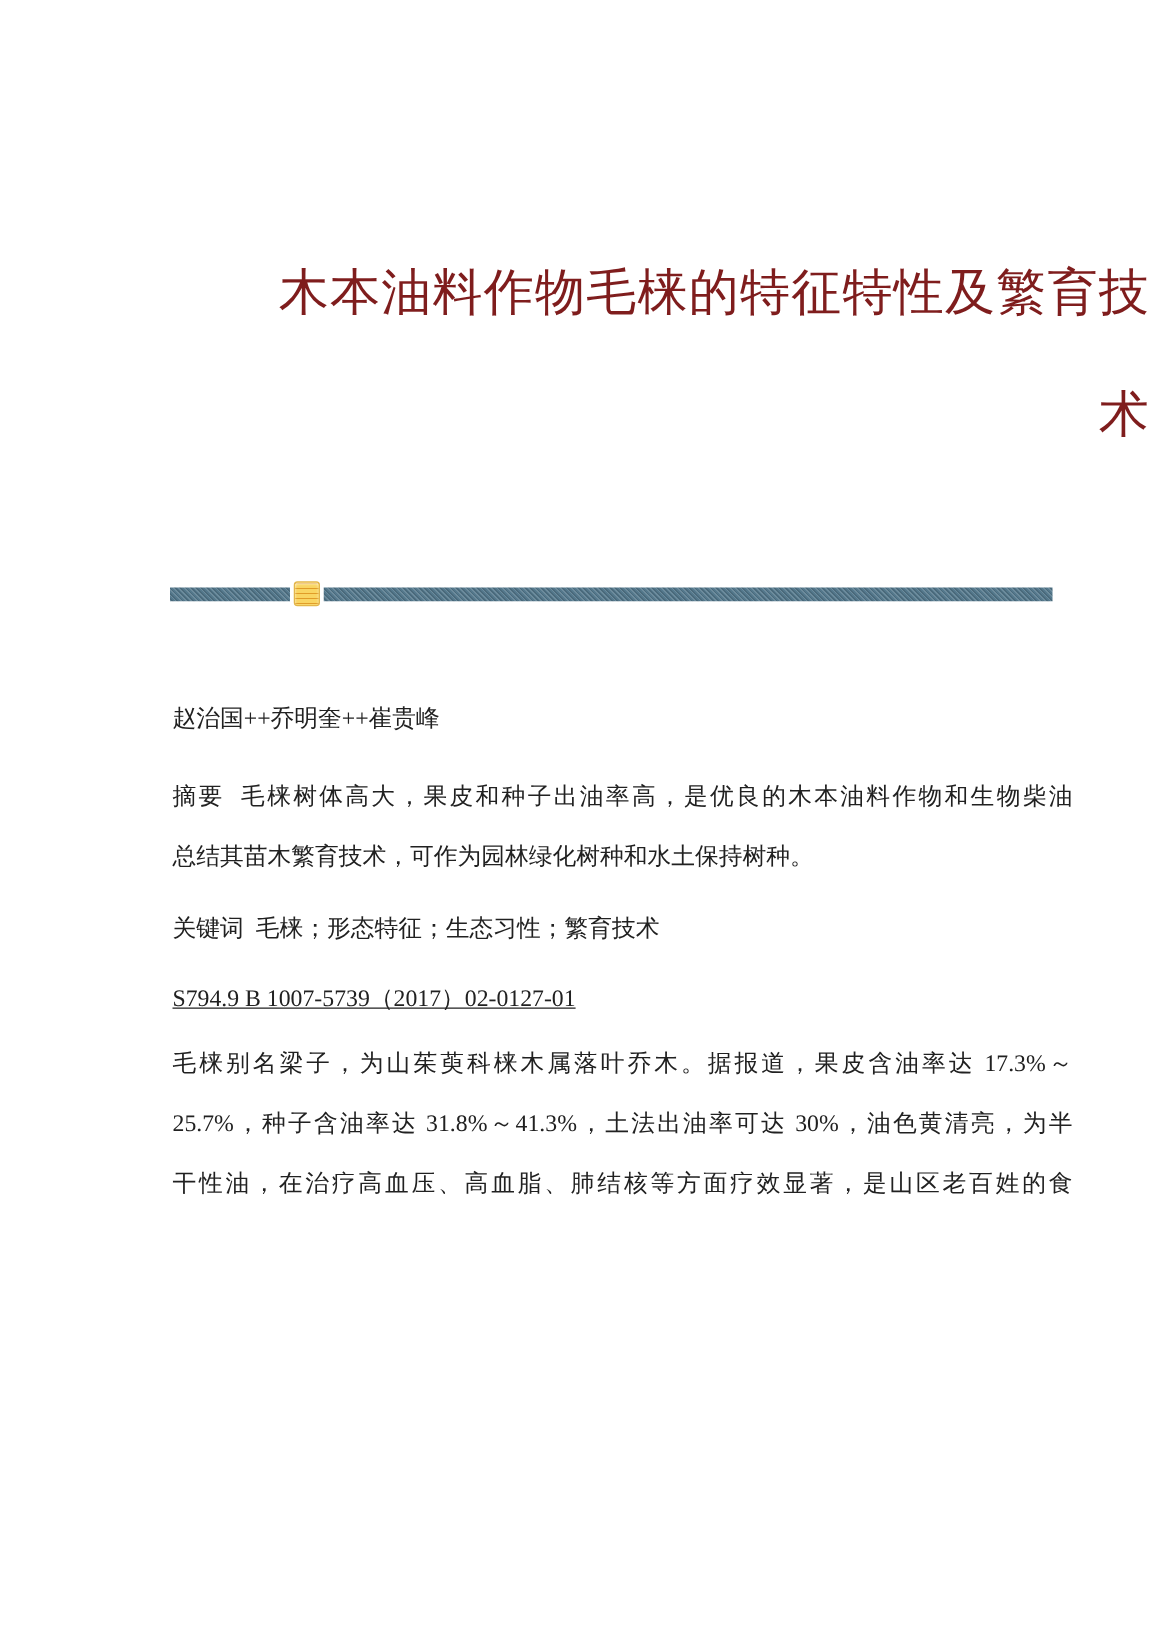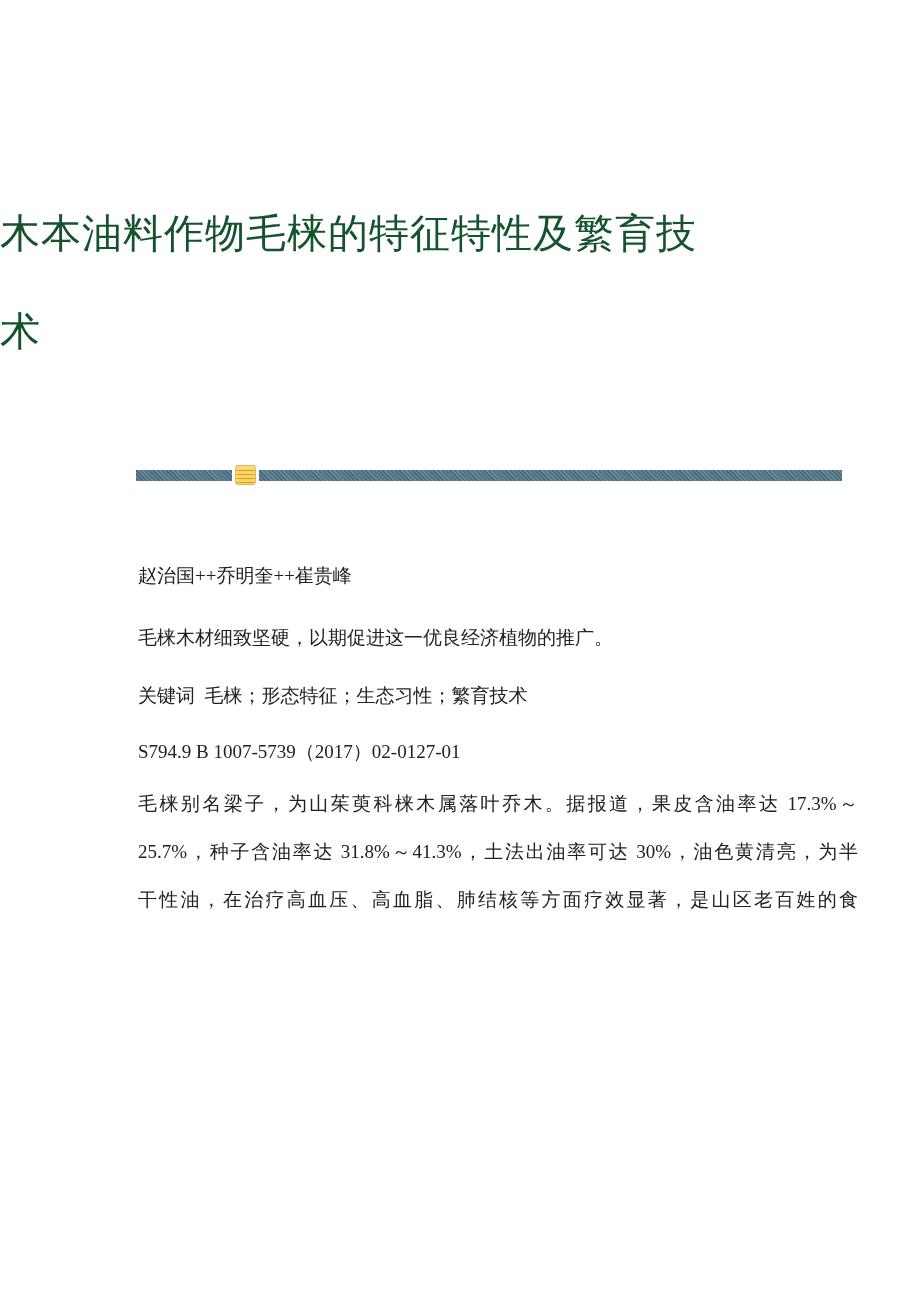--- a/index.html
+++ b/index.html
@@ -24,23 +24,23 @@
     height:1302px;
     overflow:hidden;
     background:var(--page_bg);
   }
   
   .title{
     margin:185px 0 0 0;
     font-size:40px;
     font-weight:normal;
     line-height:98px;
-    text-align:left;
+    text-align:right;
     letter-spacing:1px;
-    color:#14532d;
+    color:#7f1d1d;
   }
   
   .divider{
     margin:83px 0 0 136px;
     width:706px;
     height:22px;
     display:flex;
     align-items:center;
   }
   .bar{
@@ -77,21 +77,21 @@
     margin:0;
     white-space:pre-wrap;
   }
   .jl{
     text-align:justify;
     text-align-last:justify;
   }
   .authors{margin-top:66px;}
   .abstract{margin-top:14px;}
   .kw{margin-top:10px;}
-  .cls{margin-top:8px;}
+  .cls{margin-top:8px;text-decoration:underline;}
   .body-para{margin-top:4px;}
 </style>
 </head>
 <body>
 
 <div class="page">
 
   <h1 class="title">
     <div>木本油料作物毛梾的特征特性及繁育技</div>
     <div>术</div>
@@ -101,21 +101,22 @@
     <span class="bar bar-left"></span>
     <span class="seal"></span>
     <span class="bar bar-right"></span>
   </div>
 
   <div class="content">
 
     <p class="line authors">赵治国++乔明奎++崔贵峰</p>
 
     <div class="abstract">
-      <p class="line">毛梾木材细致坚硬，以期促进这一优良经济植物的推广。</p>
+      <p class="line jl">摘要  毛梾树体高大，果皮和种子出油率高，是优良的木本油料作物和生物柴油</p>
+      <p class="line">总结其苗木繁育技术，可作为园林绿化树种和水土保持树种。</p>
     </div>
 
     <p class="line kw">关键词  毛梾；形态特征；生态习性；繁育技术</p>
 
     <p class="line cls">S794.9 B 1007-5739（2017）02-0127-01</p>
 
     <div class="body-para">
       <p class="line jl">毛梾别名梁子，为山茱萸科梾木属落叶乔木。据报道，果皮含油率达 17.3%～</p>
       <p class="line jl">25.7%，种子含油率达 31.8%～41.3%，土法出油率可达 30%，油色黄清亮，为半</p>
       <p class="line jl">干性油，在治疗高血压、高血脂、肺结核等方面疗效显著，是山区老百姓的食</p>

